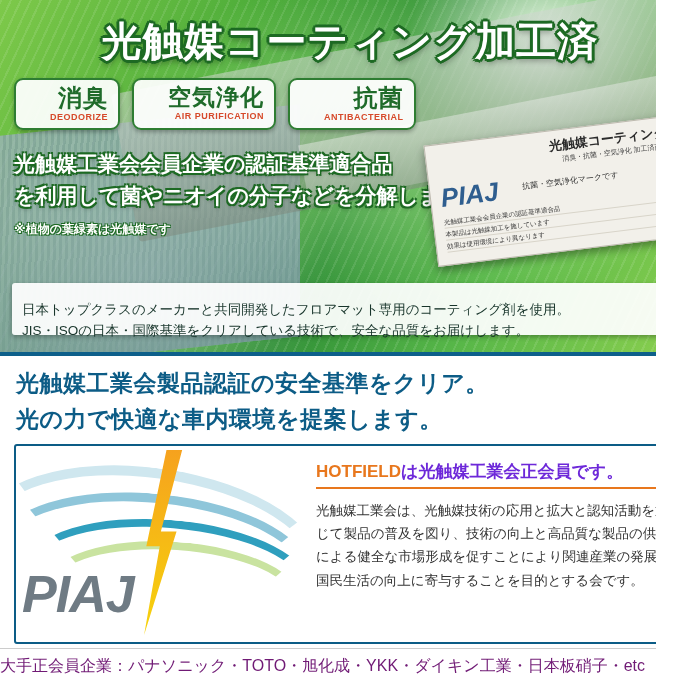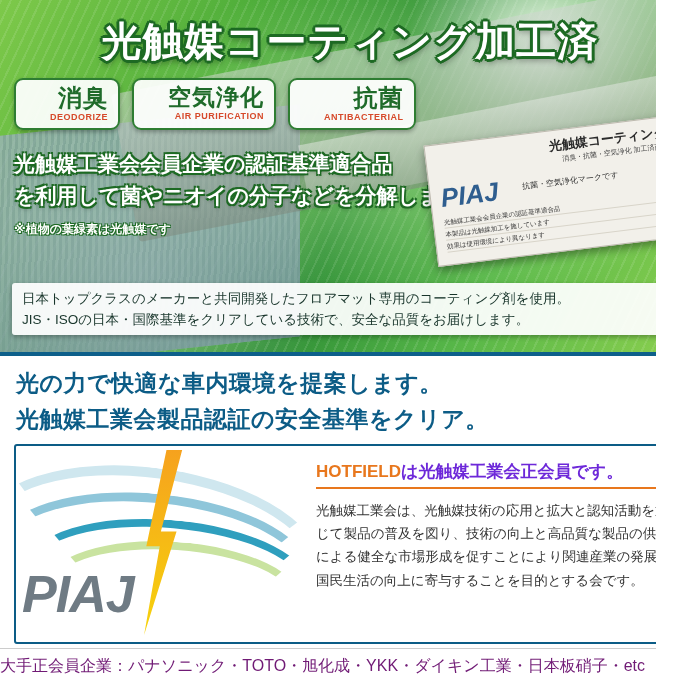--- a/index.html
+++ b/index.html
@@ -105,21 +105,21 @@
     position:absolute;left:92px;top:46px;font-size:8px;color:#333;
   }
   .label-card .lc-lines{position:absolute;left:10px;top:72px;right:10px;}
   .label-card .lc-lines div{font-size:6.5px;color:#3a3a3a;line-height:1.7;border-bottom:1px solid #d8d4c9;}
 
   
   .strip{
     position:absolute;left:12px;top:283px;width:676px;height:52px;
     background:rgba(255,255,255,.93);border-radius:3px;
     box-shadow:0 2px 5px rgba(0,0,0,.3);
-    padding:6px 10px;box-sizing:border-box;
+    padding:17px 10px;box-sizing:border-box;
   }
   .strip div{font-size:13.5px;color:#18352b;line-height:1.55;white-space:nowrap;}
 
   .divider{position:absolute;left:0;top:352px;width:700px;height:4px;background:#0d5f8a;}
 
   
   .bottom{position:absolute;left:0;top:356px;width:700px;height:344px;background:#ffffff;}
   .b-head{position:absolute;left:16px;top:10px;width:670px;}
   .b-head .l{
     font-size:23px;font-weight:bold;color:#0c5c86;line-height:1.55;white-space:nowrap;
@@ -209,22 +209,22 @@
     <div class="strip">
       <div>日本トップクラスのメーカーと共同開発したフロアマット専用のコーティング剤を使用。</div>
       <div>JIS・ISOの日本・国際基準をクリアしている技術で、安全な品質をお届けします。</div>
     </div>
   </div>
 
   <div class="divider"></div>
 
   <div class="bottom">
     <div class="b-head">
+      <div class="l">光触媒工業会製品認証の安全基準をクリア。</div>
       <div class="l">光の力で快適な車内環境を提案します。</div>
-      <div class="l">光触媒工業会製品認証の安全基準をクリア。</div>
     </div>
 
     <div class="panel">
       <div class="piaj-art">
         <div class="swoosh sw1"></div>
         <div class="swoosh sw2"></div>
         <div class="swoosh sw3"></div>
         <div class="swoosh sw4"></div>
         <div class="bolt"></div>
         <div class="piaj-text">PIAJ</div>

